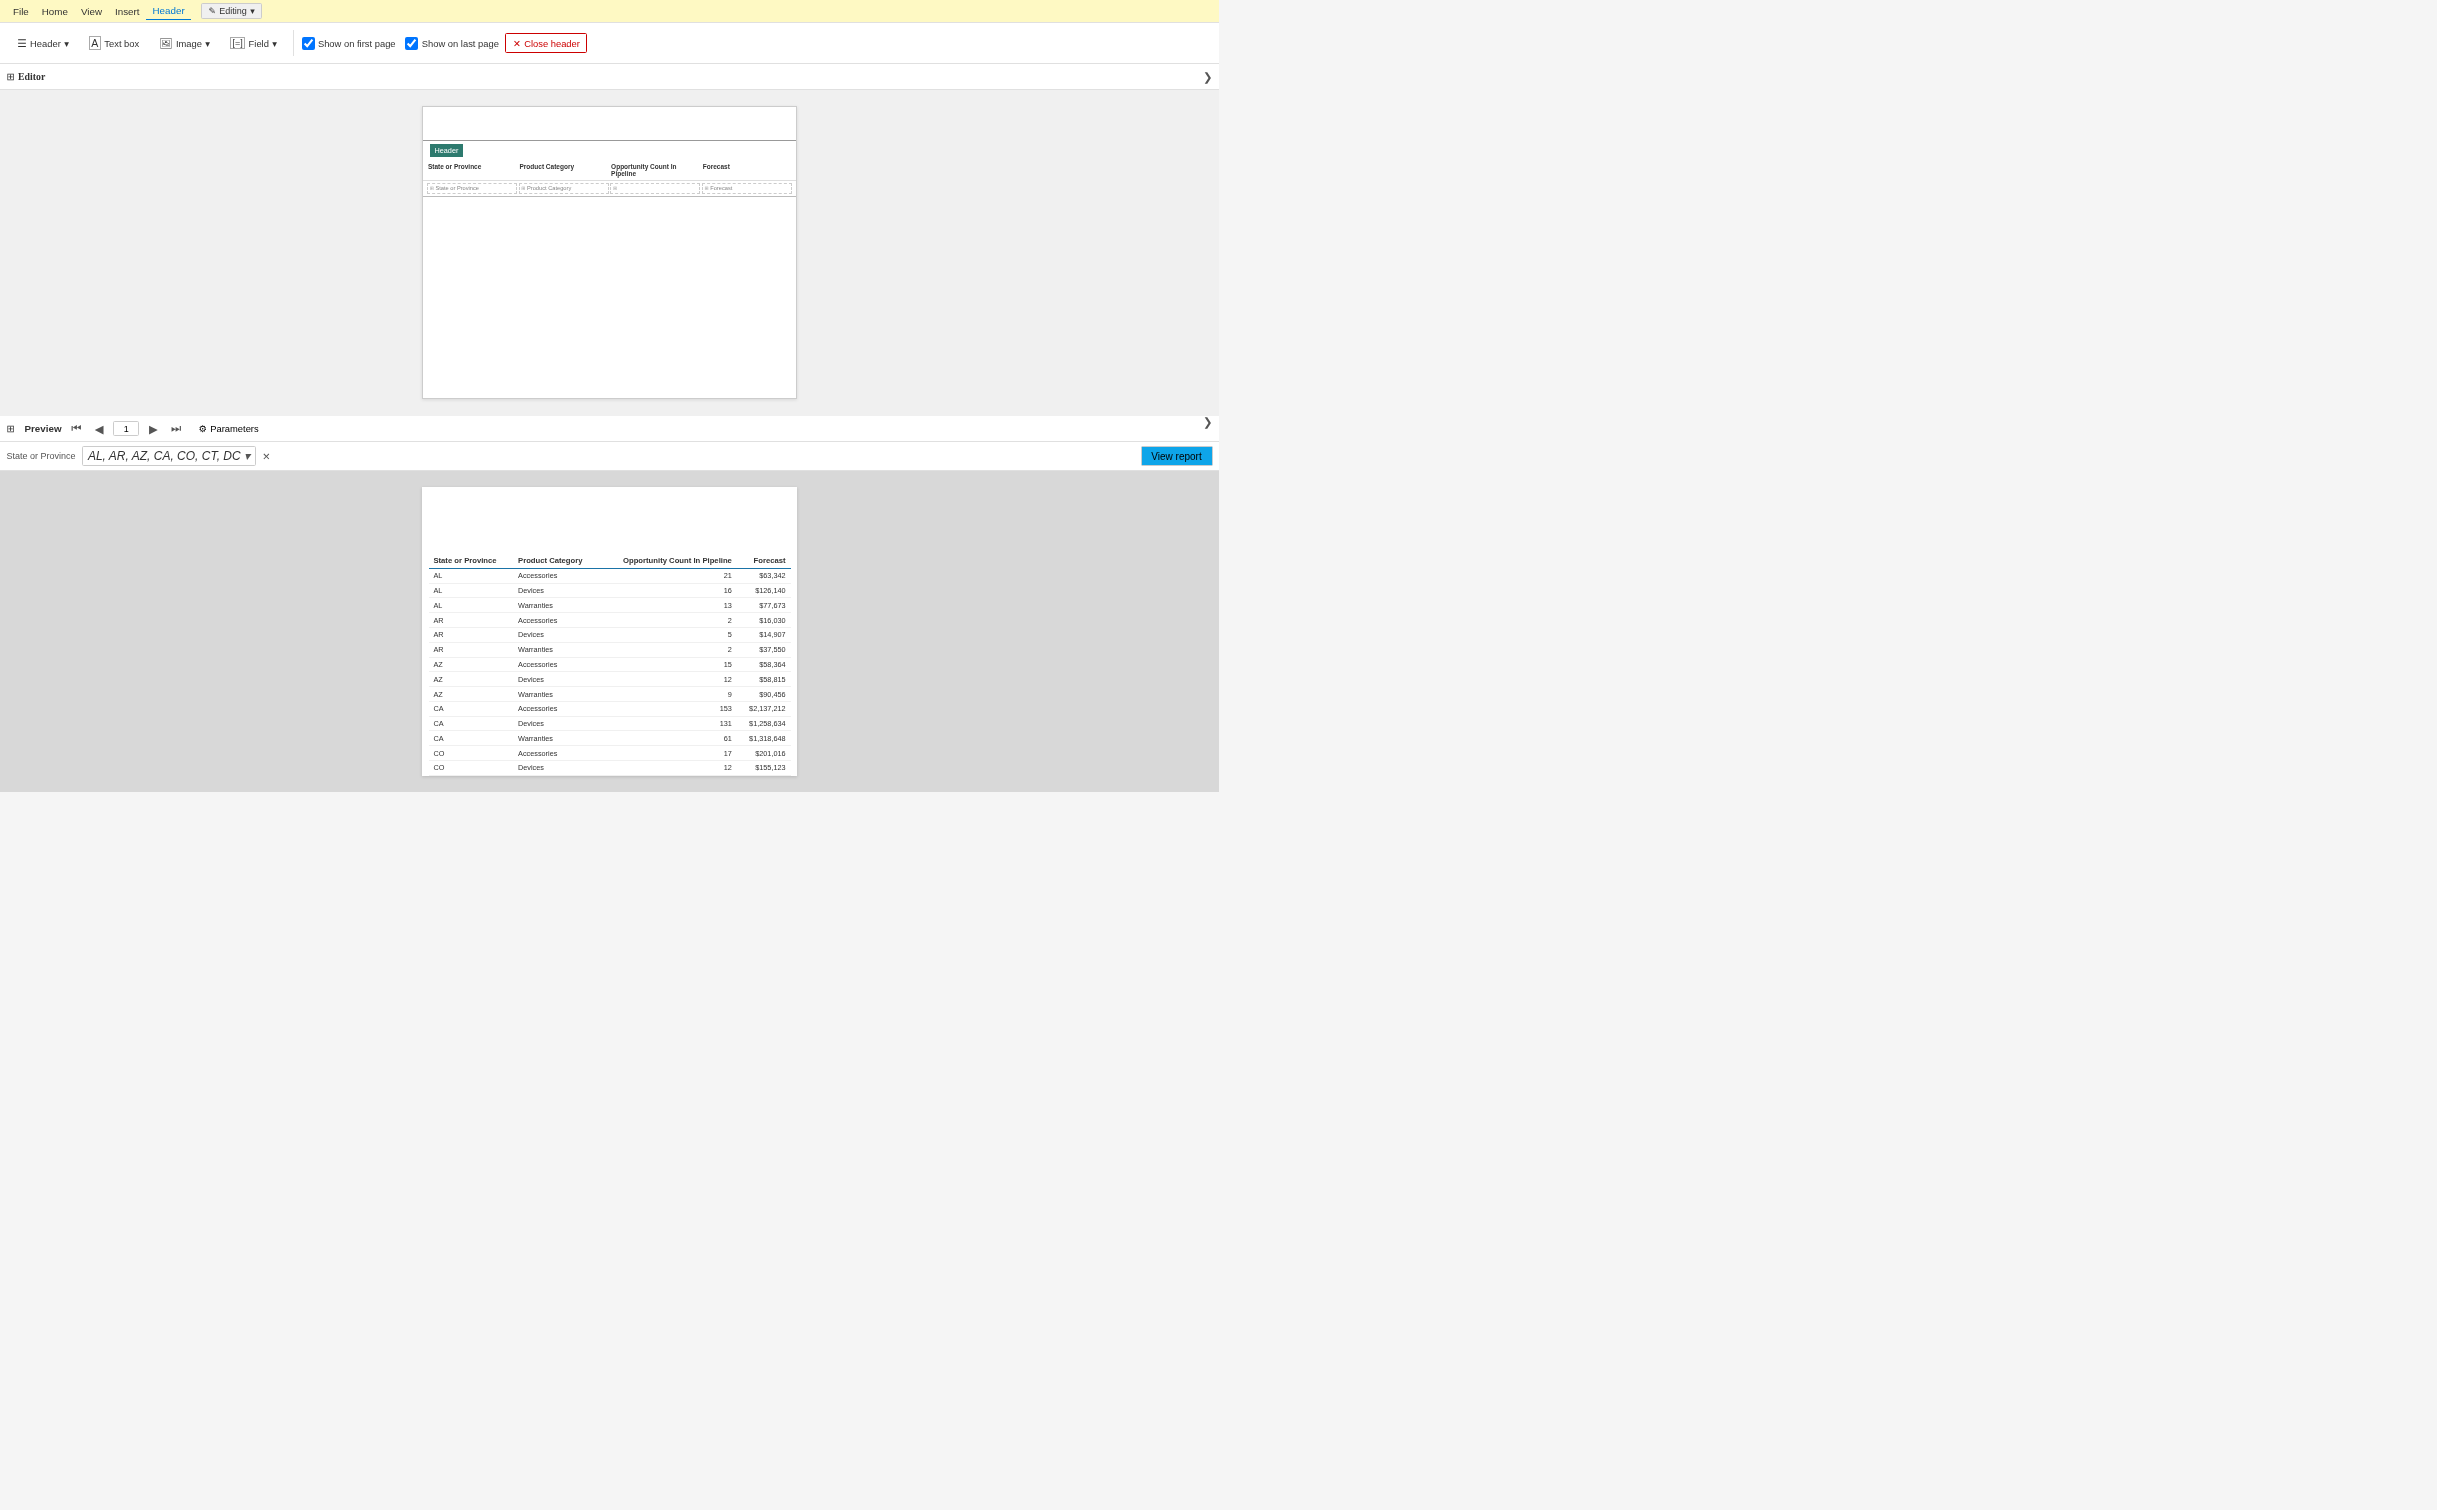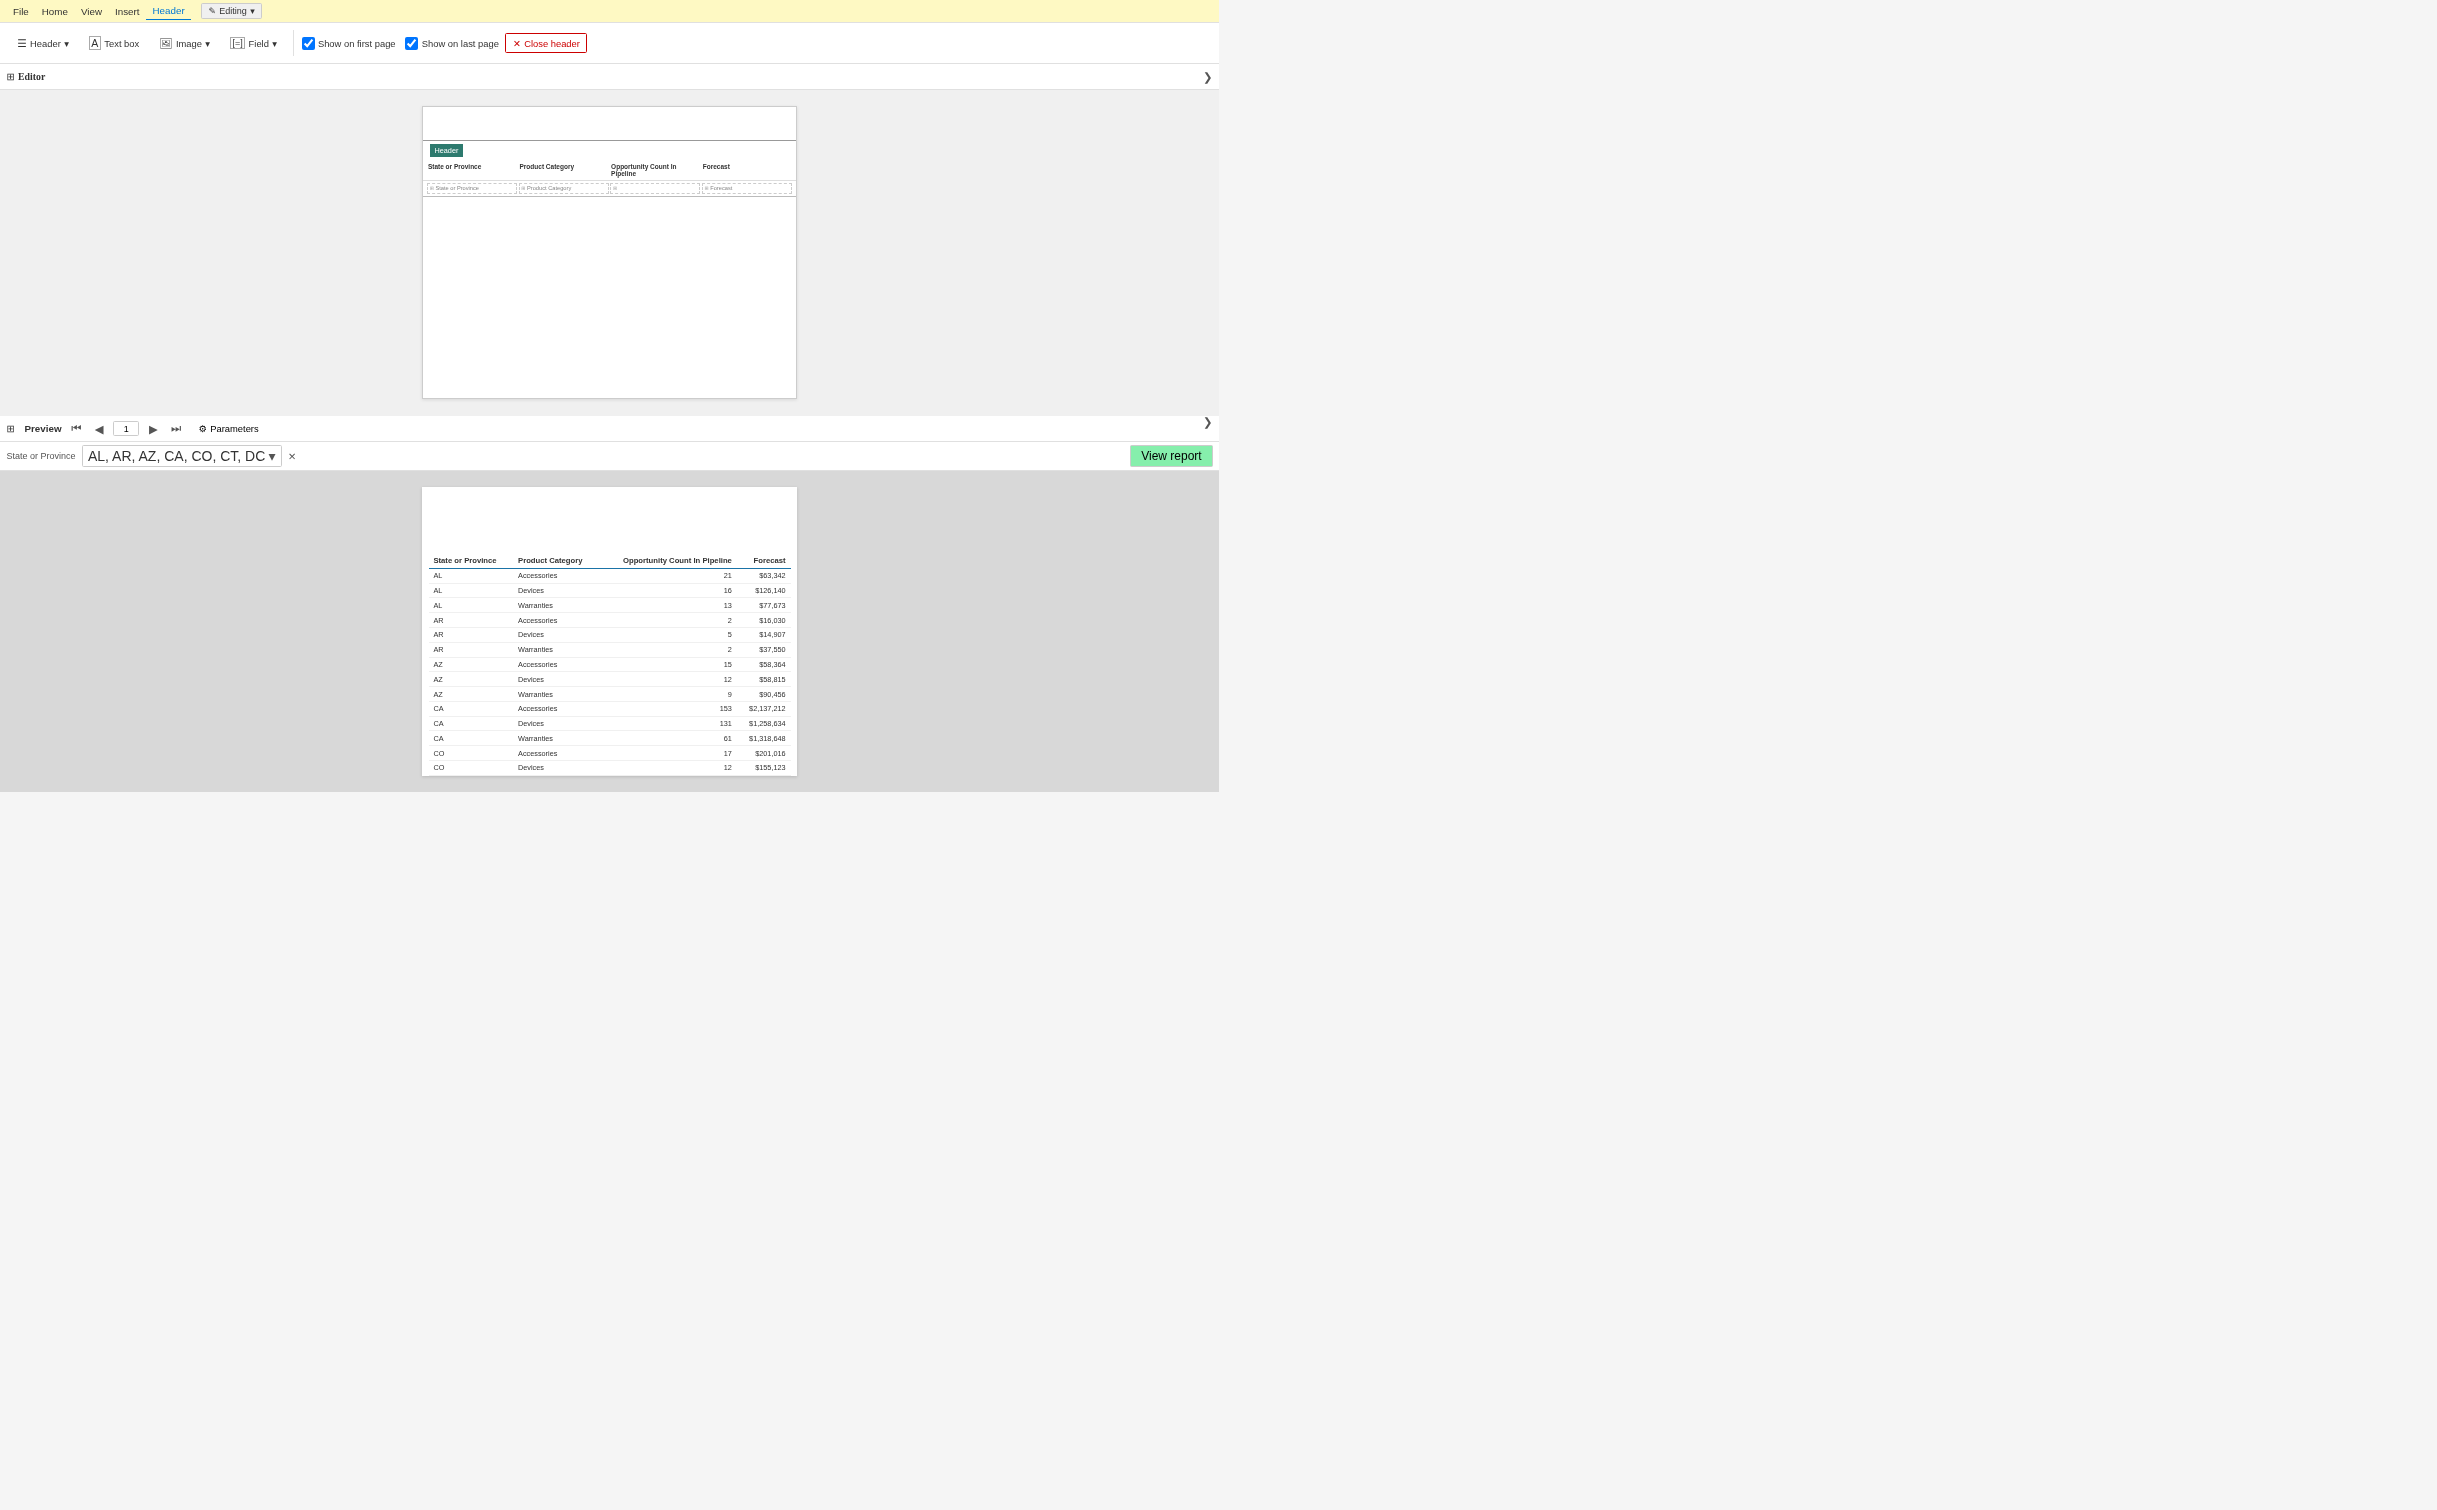--- a/index.html
+++ b/index.html
@@ -110,27 +110,27 @@
 
     
     .params-bar {
       display: flex; align-items: center; background: #fff;
       border-bottom: 0.8px solid #e0e0e0; padding: 3.3px 6.5px; height: 29px; gap: 6.5px;
     }
     .param-label { font-size: 9px; color: #555; }
     .param-value {
       display: flex; align-items: center; gap: 3.3px;
       border: 0.8px solid #ccc; border-radius: 1.6px; padding: 1.6px 4.9px;
-      font-size: 14px; background: #fff; min-width: 130px;
+      font-size: 12px; background: #fff; min-width: 130px; font-style: italic;
     }
     .param-dropdown { color: #555; cursor: pointer; }
     .param-clear { color: #555; cursor: pointer; font-size: 9.8px; }
     .view-report-btn {
       margin-left: auto; padding: 3.3px 9.8px; border: 0.8px solid #ccc;
-      background: #86efac; border-radius: 1.6px; cursor: pointer; font-size: 12px; text-align: center;
+      background: #0ea5e9; border-radius: 1.6px; cursor: pointer; font-size: 10px; text-align: center;
     }
 
     
     .preview-content {
       background: #d8d8d8; display: flex; justify-content: center;
       padding: 16.3px; flex: 1; min-height: 277px;
     }
     .preview-page {
       background: #fff; width: 375px; position: relative;
       box-shadow: 0 0.8px 3.3px rgba(0,0,0,0.15);

